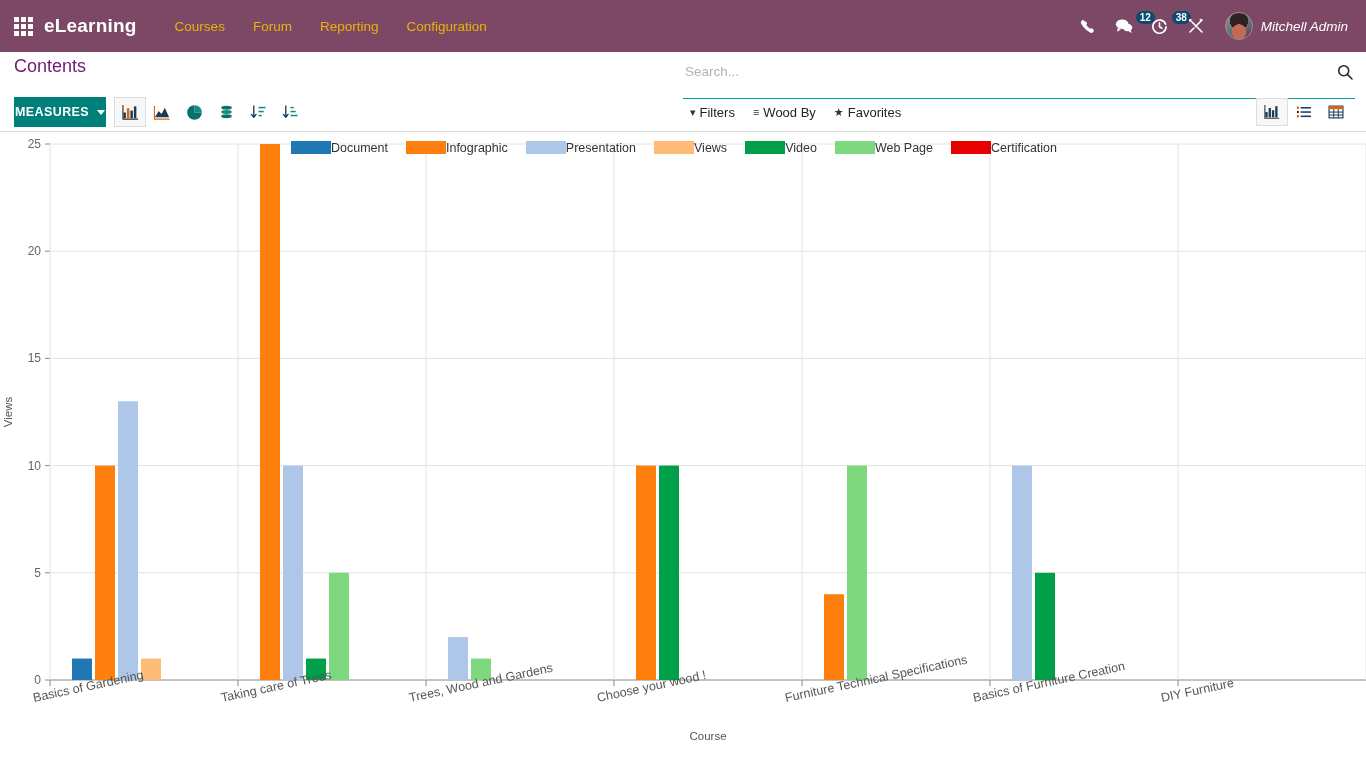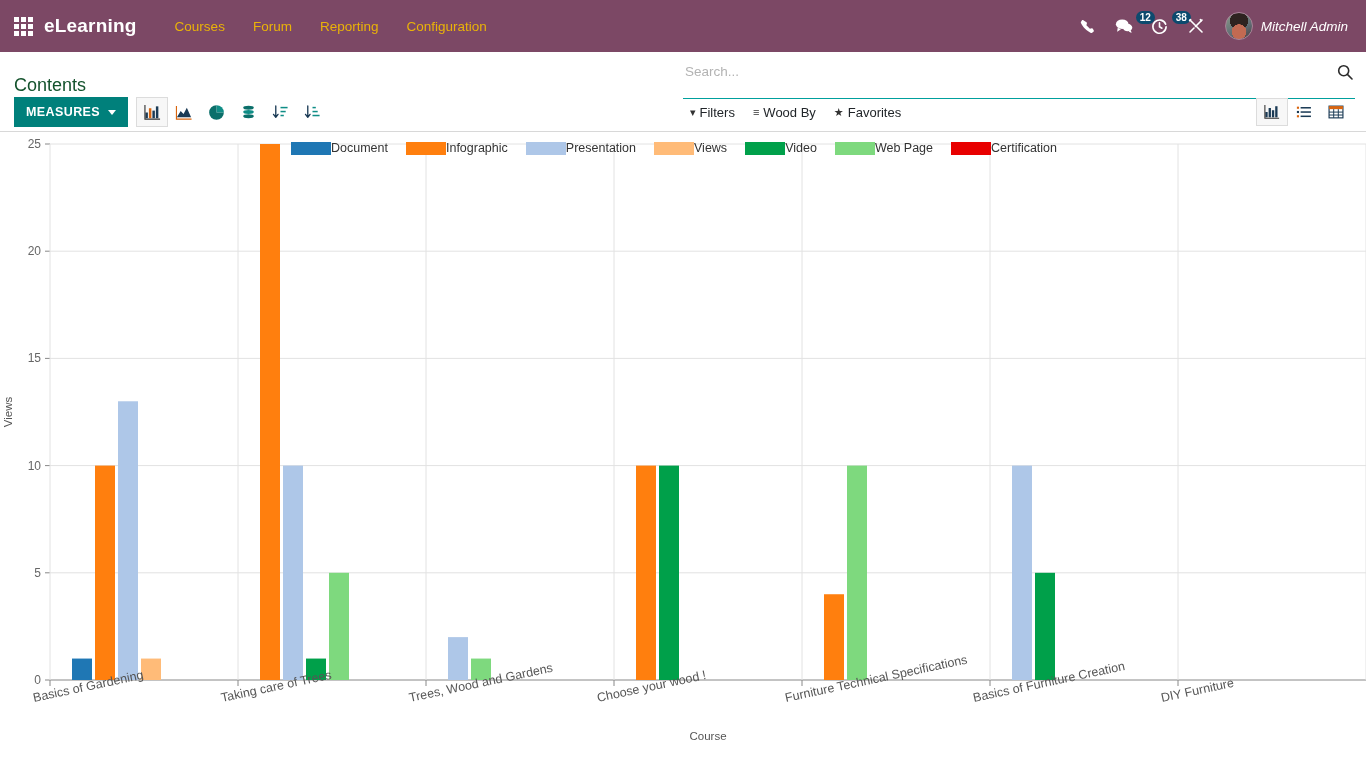--- a/index.html
+++ b/index.html
@@ -105,22 +105,22 @@
   .control-panel {
     background: #ffffff;
     border-bottom: 1px solid #d8d8d8;
     padding: 0 14px;
     position: relative;
     height: 80px;
   }
   .cp-row1 { display: flex; align-items: flex-start; height: 40px; }
   .page-title {
     font-size: 18px;
-    color: #14532d;
-    padding-top: 23px;
+    color: #701a75;
+    padding-top: 4px;
     white-space: nowrap;
   }
   .searchview {
     position: absolute;
     left: 683px;
     top: 10px;
     width: 672px;
     border-bottom: 1px solid #00a09d;
     display: flex;
     align-items: center;
@@ -152,21 +152,21 @@
     top: 44px;
     height: 32px;
   }
   .measures-btn {
     background: #00807b;
     color: #fff;
     border: none;
     font-size: 12.5px;
     font-weight: bold;
     letter-spacing: .4px;
-    padding: 0 12px;
+    padding: 0 1px;
     height: 30px;
     display: flex; align-items: center; gap: 8px;
     cursor: pointer;
     font-family: "Liberation Sans", sans-serif;
   }
   .caret {
     width: 0; height: 0;
     border-left: 4px solid transparent;
     border-right: 4px solid transparent;
     border-top: 5px solid #fff;
@@ -220,21 +220,21 @@
     position: absolute;
     top: 6px; left: 0; right: 0;
     display: flex;
     justify-content: center;
     align-items: center;
     gap: 0px;
     height: 20px;
     z-index: 5;
   }
   .legend-item {
-    display: flex; align-items: flex-end;
+    display: flex; align-items: flex-start;
     gap: 0;
     margin-right: 18px;
     cursor: pointer;
   }
   .legend-swatch {
     width: 40px; height: 13px;
     display: block;
   }
   .legend-label {
     font-size: 12.5px;

